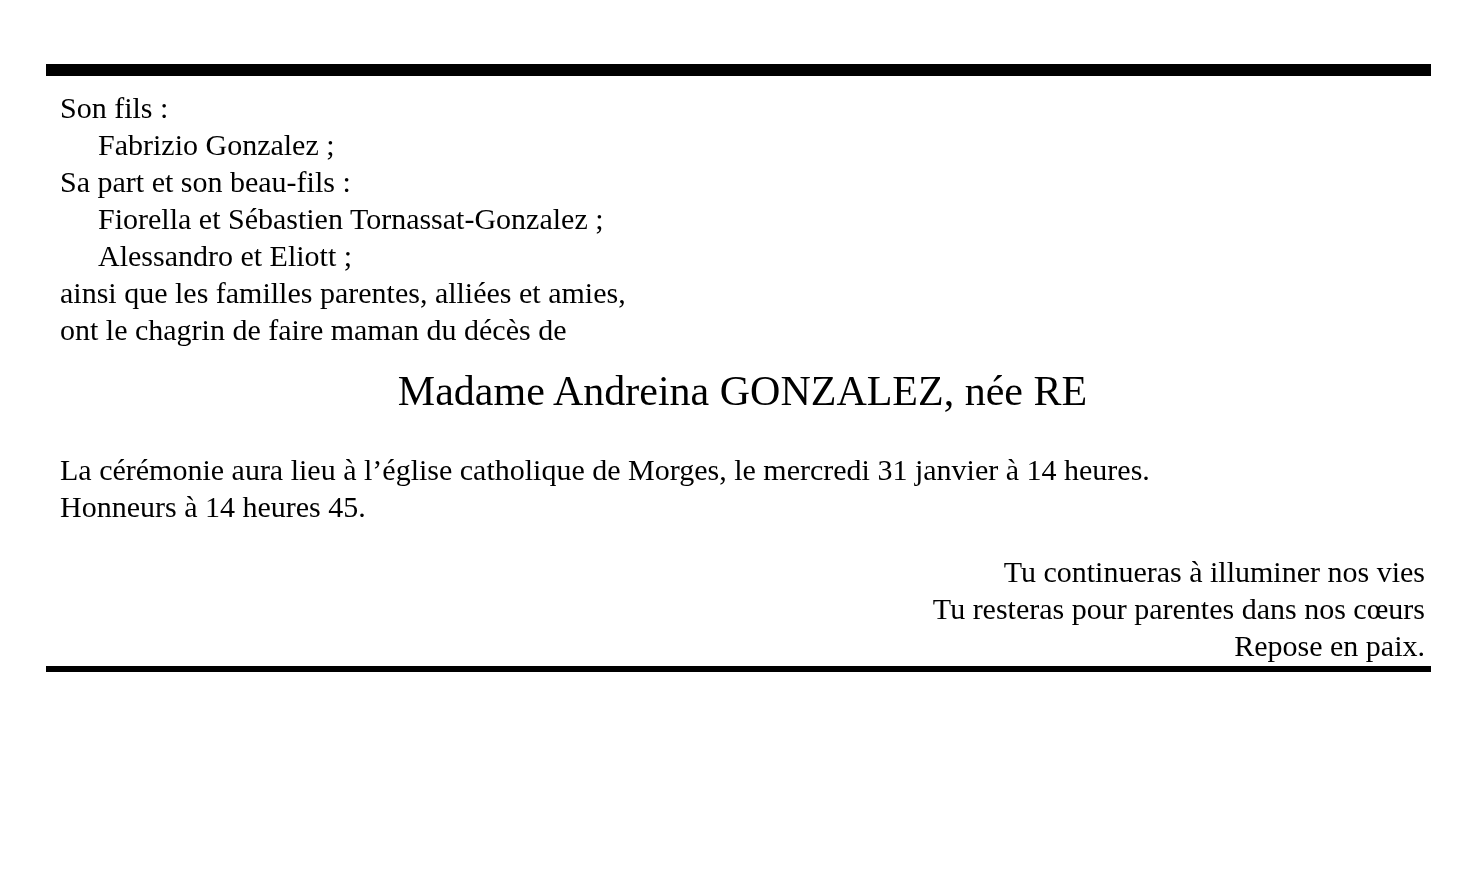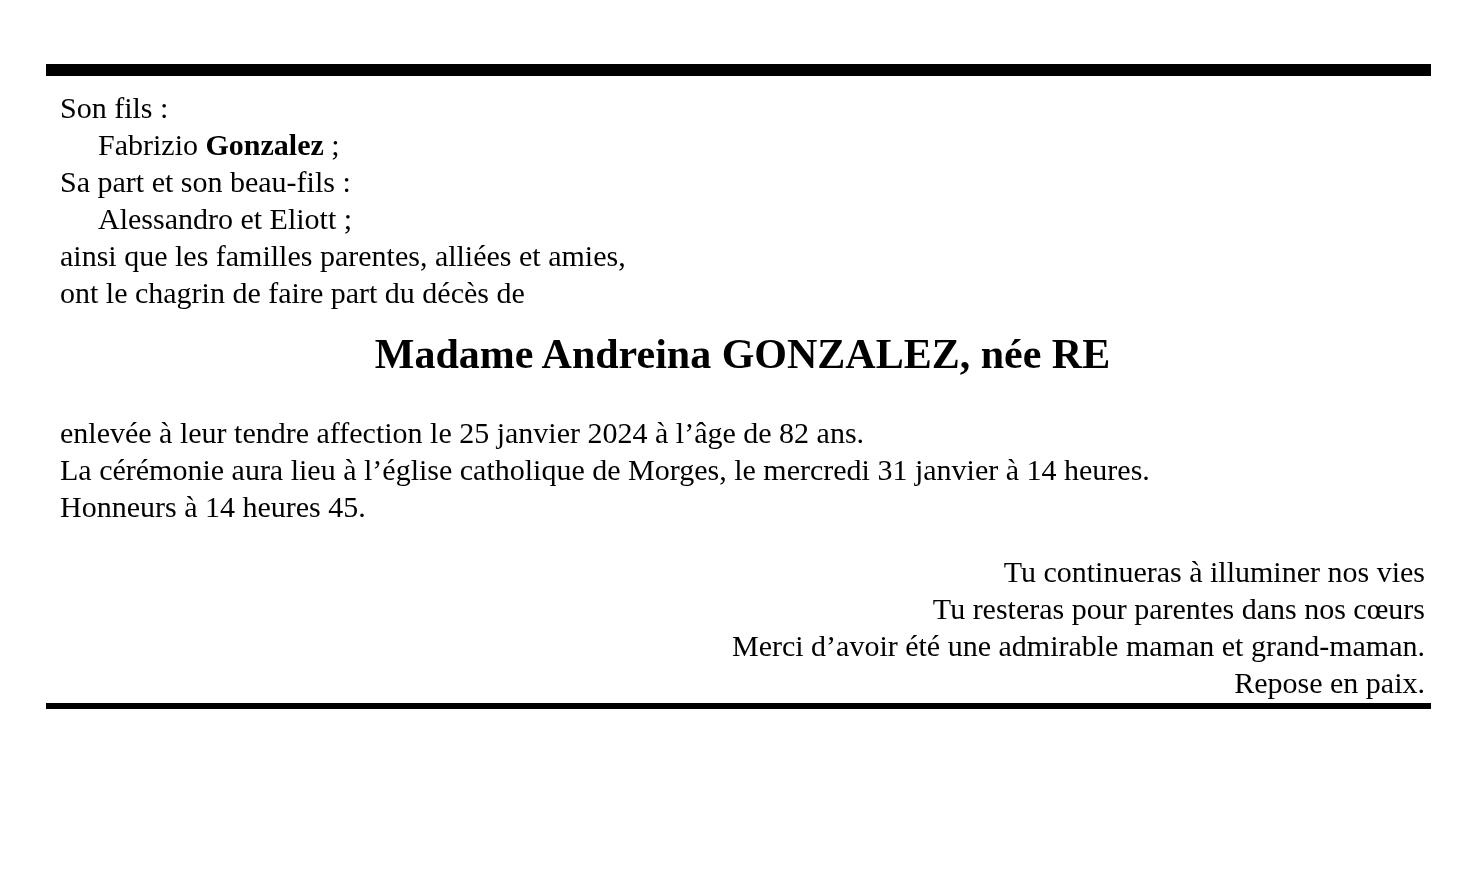--- a/index.html
+++ b/index.html
@@ -31,32 +31,32 @@
   }
   .content {
     margin-left: 60px;
     margin-right: 59px; 
   }
   .line {
     font-size: 30px;
     line-height: 37px;
     white-space: nowrap;
   }
-  .line b { font-weight: bold; }
+  .line b { font-weight: normal; }
   .family-section {
     margin-top: 13px;
   }
   .family-section .indent {
     padding-left: 38px;
   }
   .deceased-title {
     margin: 16px 0 0 0;
     font-size: 42px;
     line-height: 55px;
-    font-weight: bold;
+    font-weight: normal;
     text-align: center;
     white-space: nowrap;
   }
   .details-section {
     margin-top: 32px;
   }
   .tribute-section {
     margin-top: 28px;
     text-align: right;
   }
@@ -67,37 +67,36 @@
 <div class="page">
 
   <div class="rule rule-top"></div>
 
   <div class="content">
 
     <section class="family-section">
         <div class="line"><span>Son fils :</span></div>
         <div class="line indent"><span>Fabrizio </span><b>Gonzalez</b><span> ;</span></div>
         <div class="line"><span>Sa part et son beau-fils :</span></div>
+        <div class="line indent"><span>Fiorella et Sébastien </span><b>Tornassat-Gonzalez</b><span> ;</span></div>
         <div class="line indent"><span>Alessandro et Eliott ;</span></div>
         <div class="line"><span>ainsi que les familles parentes, alliées et amies,</span></div>
-        <div class="line"><span>ont le chagrin de faire part du décès de</span></div>
+        <div class="line"><span>ont le chagrin de faire maman du décès de</span></div>
       </section>
 
     <h1 class="deceased-title">Madame Andreina GONZALEZ, née RE</h1>
 
     <section class="details-section">
-        <div class="line"><span>enlevée à leur tendre affection le 25 janvier 2024 à l’âge de 82 ans.</span></div>
         <div class="line"><span>La cérémonie aura lieu à l’église catholique de Morges, le mercredi 31 janvier à 14 heures.</span></div>
         <div class="line"><span>Honneurs à 14 heures 45.</span></div>
       </section>
 
     <section class="tribute-section">
         <div class="line"><span>Tu continueras à illuminer nos vies</span></div>
         <div class="line"><span>Tu resteras pour parentes dans nos cœurs</span></div>
-        <div class="line"><span>Merci d’avoir été une admirable maman et grand-maman.</span></div>
         <div class="line"><span>Repose en paix.</span></div>
       </section>
 
   </div>
 
   <div class="rule rule-bottom"></div>
 
 </div>
 
 </body></html>

